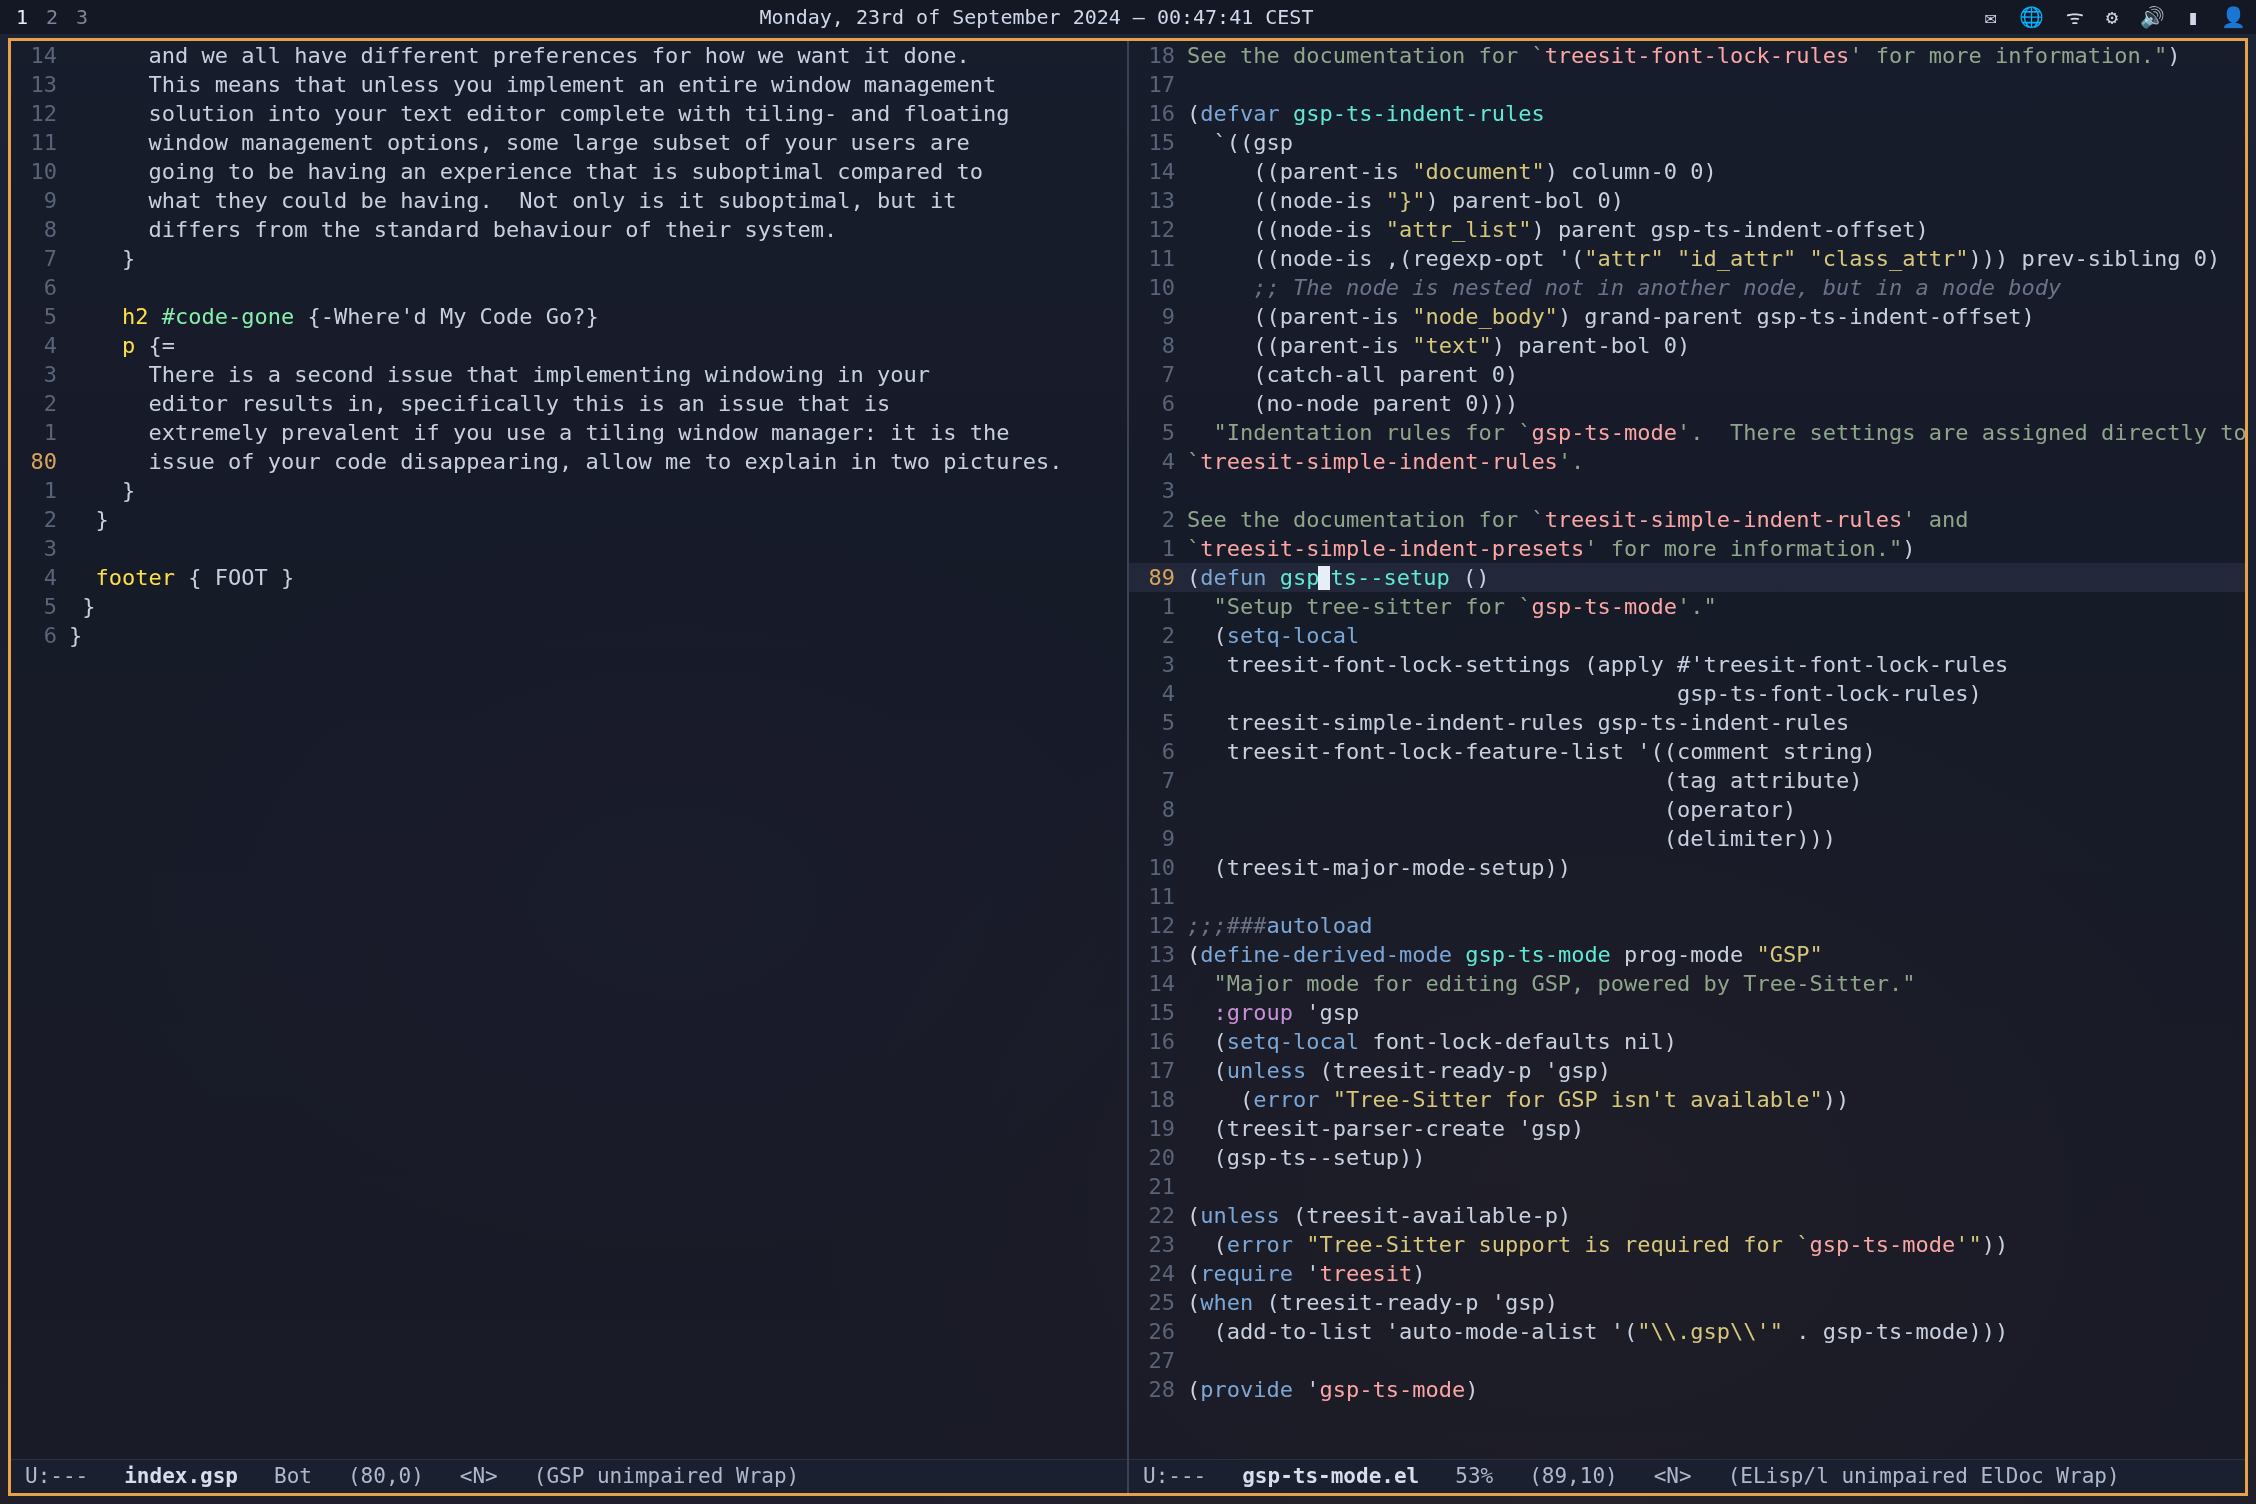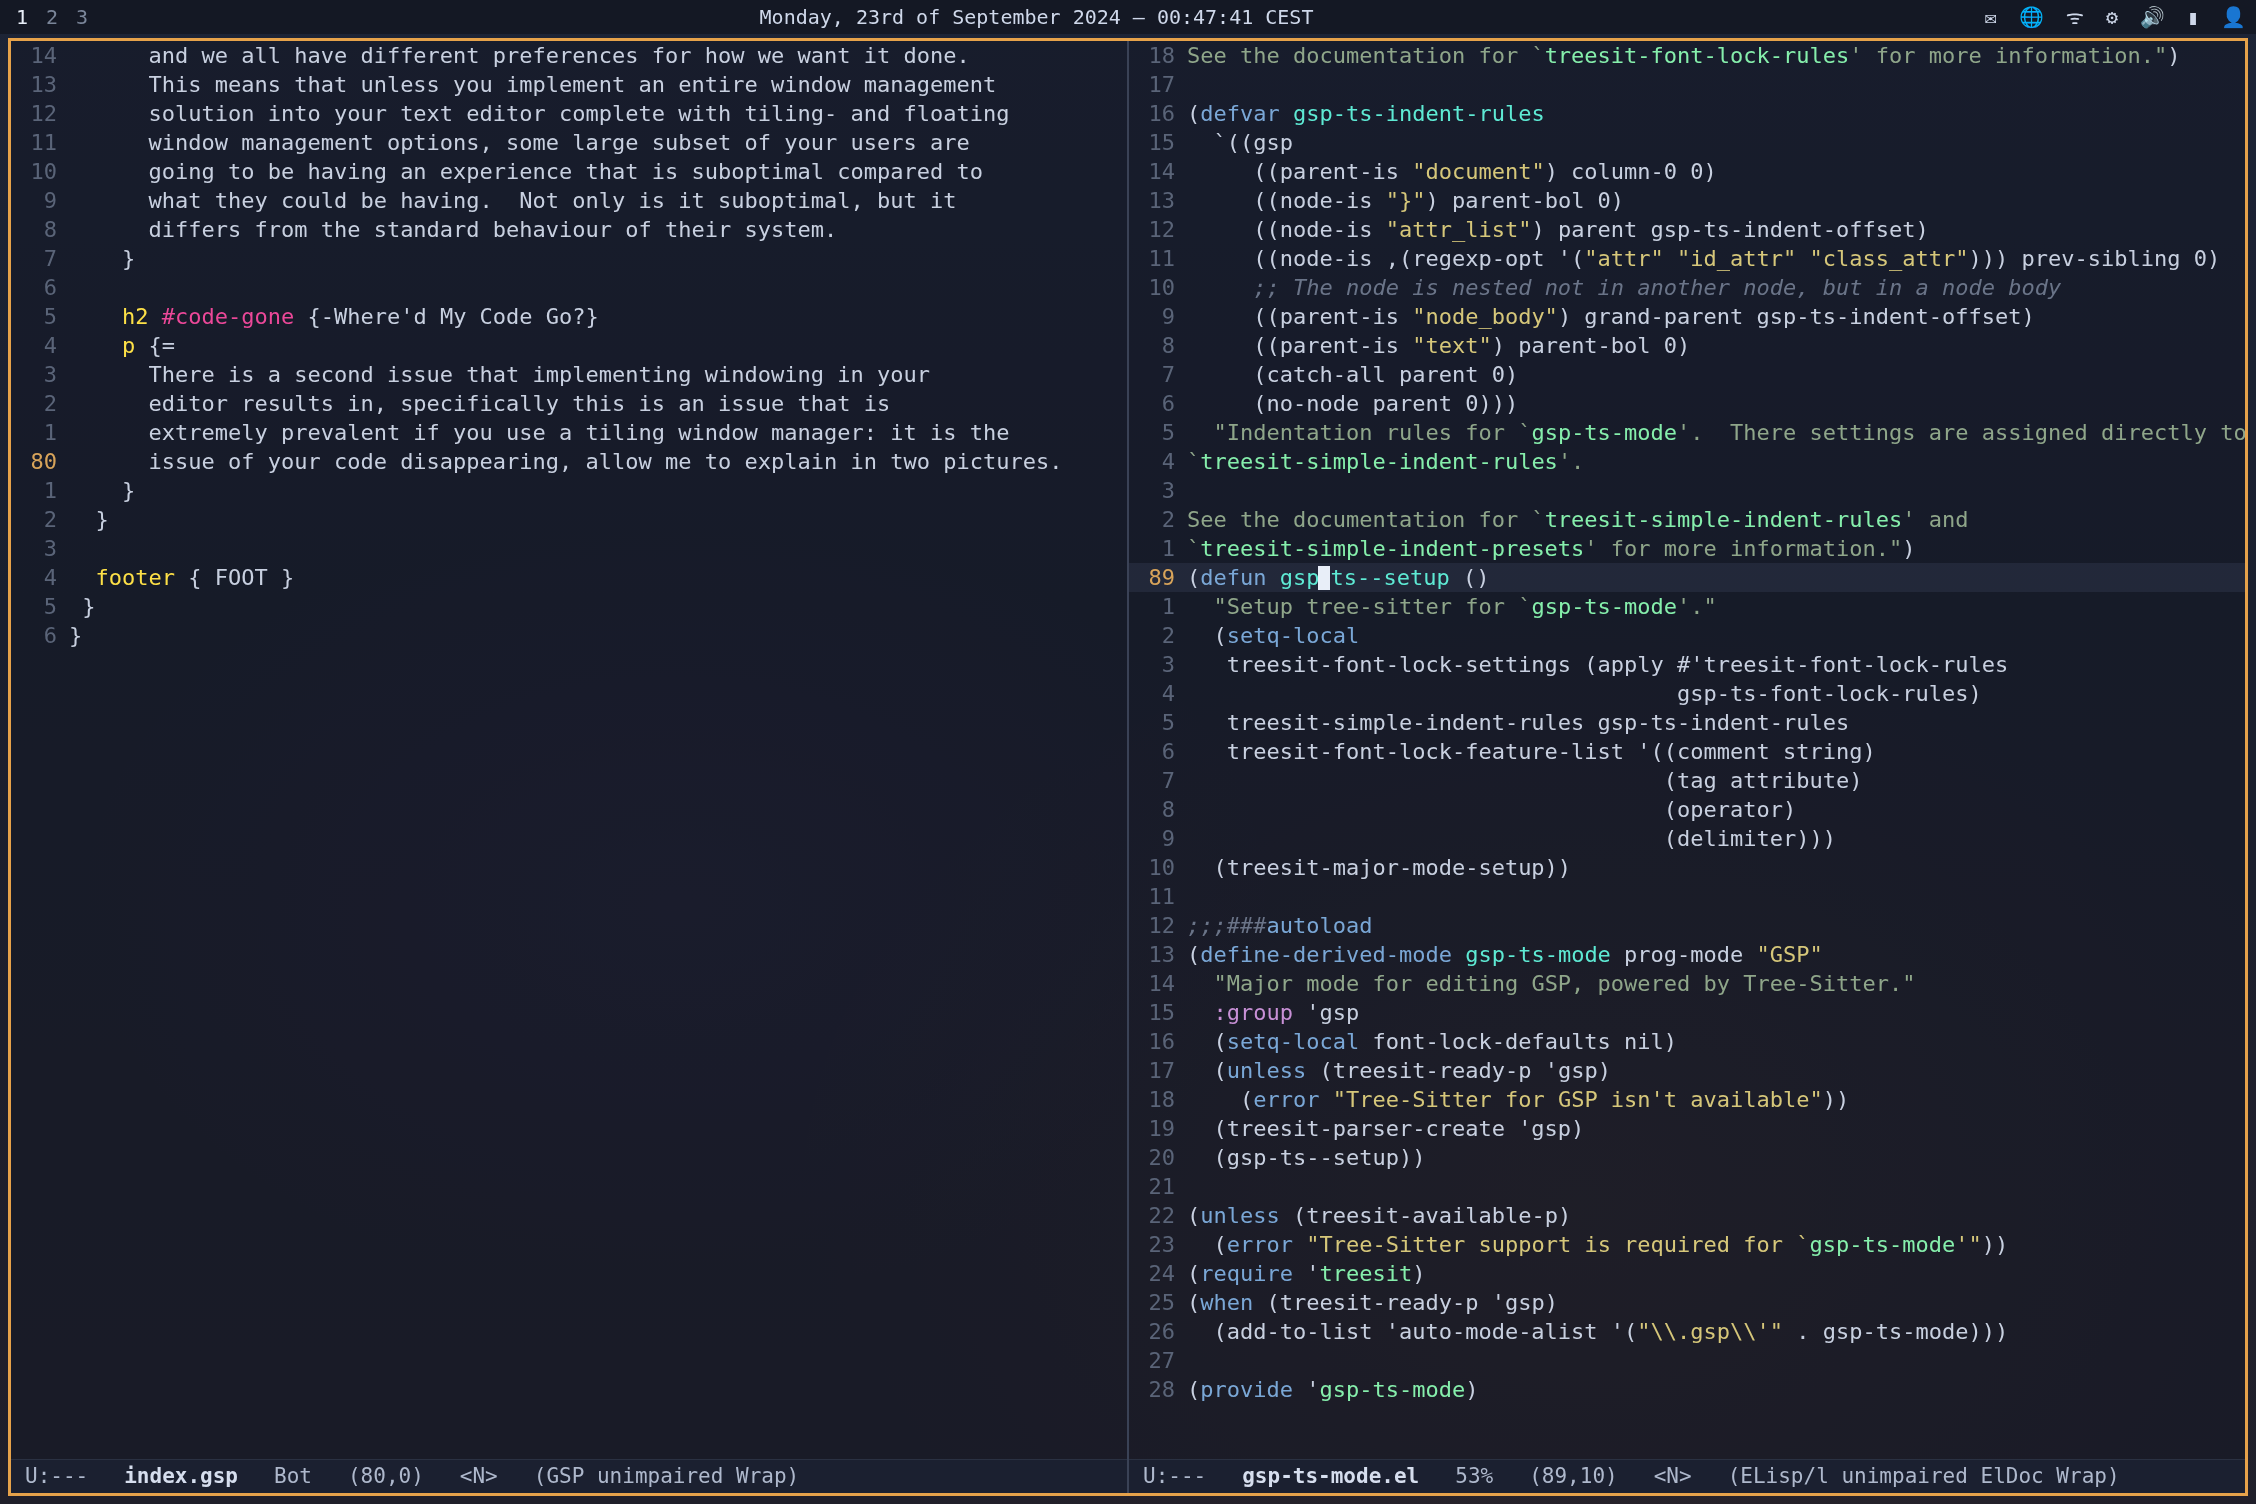--- a/index.html
+++ b/index.html
@@ -91,25 +91,25 @@
     gap: 36px;
     border-top: 1px solid #2a3142;
   }
   .modeline .fname { font-weight: 600; color: #d6deee; }
 
   
   .c-kw     { color: #7aa7d6; }   
   .c-fn     { color: #5eead4; text-align: center; }   
   .c-str    { color: #d6c77a; }   
   .c-doc    { color: #8fa68a; }   
-  .c-quote  { color: #86efac; }   
+  .c-quote  { color: #fca5a5; }   
   .c-const  { color: #c890d6; }   
   .c-cmt    { color: #6a7488; font-style: italic; }
   .c-tag    { color: #fde047; }   
-  .c-id     { color: #ec4899; }
+  .c-id     { color: #86efac; }
 
   .cursor {
     display: inline-block;
     width: 12px; height: 24px;
     background: #e8eef8;
     vertical-align: text-bottom;
     margin-left: -1px;
   }
 </style>
 </head>

